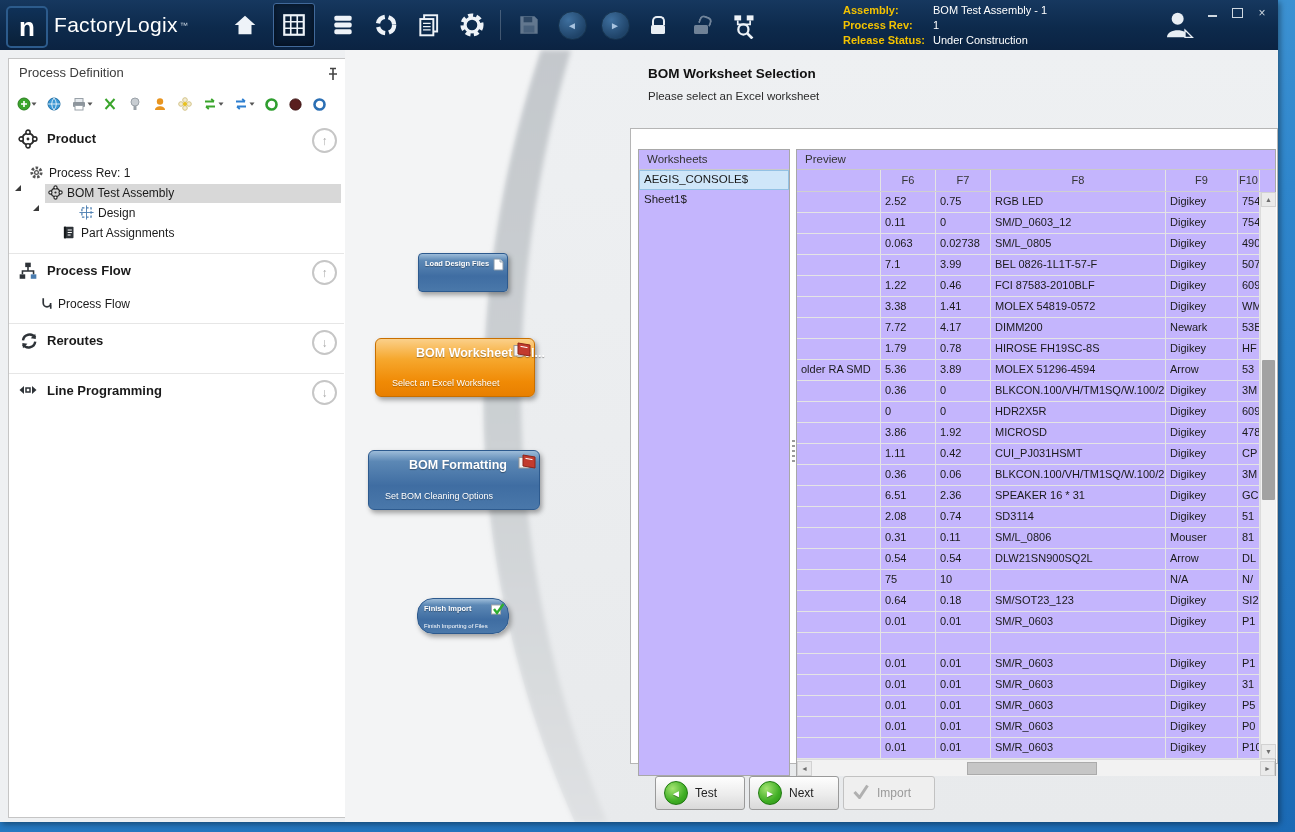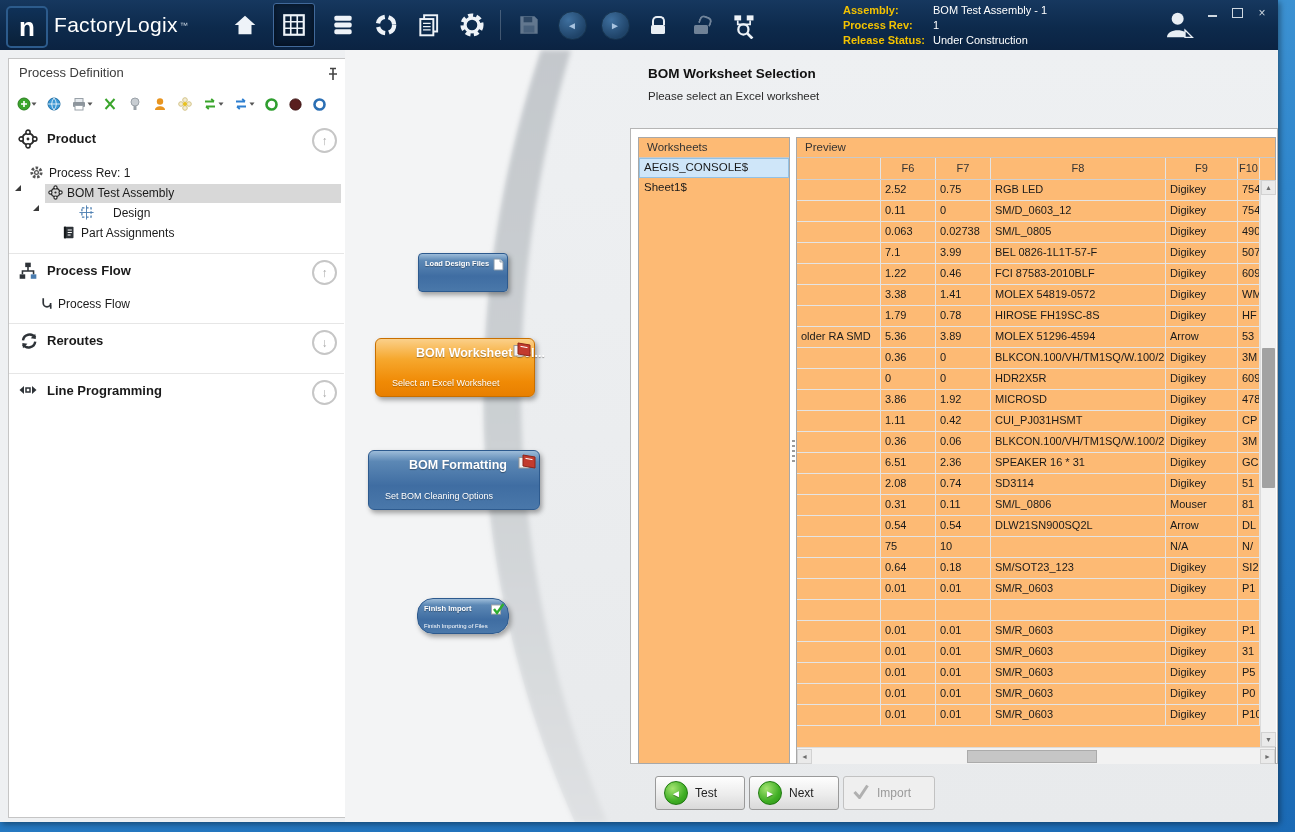--- a/index.html
+++ b/index.html
@@ -63,21 +63,21 @@
   .step{position:absolute;border-radius:6px;color:#fff;box-shadow:2px 3px 5px rgba(0,0,0,.35);}
   .step-blue{background:linear-gradient(180deg,#9dbcd9 0%,#5c88b5 18%,#3f6da2 60%,#4a78aa 100%);border:1px solid #2d5a8e;}
   .step-orange{background:linear-gradient(180deg,#fbd08a 0%,#f6a82e 35%,#f08a05 75%,#e87f00 100%);border:1px solid #c86f00;}
   .step .bl{position:absolute;left:8px;top:7px;font-weight:bold;font-size:12.5px;text-shadow:0 1px 1px rgba(0,0,0,.35);white-space:nowrap;padding-left:32px;}
   .step .bs{position:absolute;left:8px;bottom:8px;font-size:9px;text-shadow:0 1px 1px rgba(0,0,0,.3);white-space:nowrap;margin-left:8px;}
   .step .bl-s{position:absolute;left:6px;top:5px;font-weight:bold;font-size:7.5px;text-shadow:0 1px 1px rgba(0,0,0,.35);}
   .step .bs-s{position:absolute;left:6px;bottom:4px;font-size:6px;}
   .corner-ic{position:absolute;right:3px;top:3px;}
   
   #card{position:absolute;left:285px;top:78px;width:648px;height:636px;background:#fff;border:1px solid #b5b5b5;box-sizing:border-box;}
-  .panel{position:absolute;top:8px;background:#fdba74;border:1px solid #a8a8a8;box-sizing:border-box;}
+  .panel{position:absolute;top:20px;background:#c4b5fd;border:1px solid #a8a8a8;box-sizing:border-box;}
   #ws-panel{left:7px;width:152px;height:627px;}
   #pv-panel{left:165px;width:480px;height:627px;}
   .panel-head{height:20px;border-bottom:1px solid #c9c9c9;font-size:11.5px;color:#333;padding:3px 0 0 8px;box-sizing:border-box;}
   .ws-item{height:20px;font-size:11.5px;color:#1a1a1a;padding:3px 0 0 5px;box-sizing:border-box;white-space:nowrap;overflow:hidden;}
   .ws-item:first-child{background:#cfe6f9;outline:1px solid #93c1e4;outline-offset:-1px;}
   #splitter{position:absolute;left:160px;top:8px;width:4px;height:627px;display:flex;align-items:center;justify-content:center;}
   #splitter .grip{width:3px;height:22px;background:repeating-linear-gradient(180deg,#9a9a9a 0 2px,transparent 2px 5px);}
   
   .colhead{position:absolute;left:0;top:20px;width:463px;height:22px;display:flex;border-bottom:1px solid #d0d0d0;box-sizing:border-box;}
   .th{font-size:11px;color:#333;text-align:center;padding-top:4px;}
@@ -341,21 +341,21 @@
             </g>
             <circle cx="9" cy="9" r="1.3" fill="#2b2b2b"></circle>
           </svg></span>
       <span class="lbl" style="left:58px;">BOM Test Assembly</span>
     </div>
     <div class="trow-sb" style="top:145px;">
       <span style="position:absolute;left:70px;top:1px;"><svg width="15" height="15" viewBox="0 0 18 18">
             <rect x="3.5" y="3.5" width="11" height="11" fill="none" stroke="#4a7db0" stroke-width="1.5" stroke-dasharray="3 2"></rect>
             <path d="M9 0.5 V17.5 M0.5 9 H17.5" stroke="#4a7db0" stroke-width="1.1"></path>
           </svg></span>
-      <span class="lbl" style="left:104px;">Design</span>
+      <span class="lbl" style="left:89px;">Design</span>
     </div>
     <div class="trow-sb" style="top:165px;">
       <span style="position:absolute;left:52px;top:1px;"><svg width="15" height="15" viewBox="0 0 18 18">
             <rect x="3.5" y="2" width="11.5" height="14" rx="1" fill="#2e3338"></rect>
             <rect x="3.5" y="2" width="2.4" height="14" fill="#15181b"></rect>
             <path d="M8 6 h5 M8 9 h5 M8 12 h3.5" stroke="#fff" stroke-width="1.2"></path>
           </svg></span>
       <span class="lbl" style="left:72px;">Part Assignments</span>
     </div>
 
@@ -528,20 +528,28 @@
             <div class="trow">
             <div class="tc tc0"></div>
             <div class="tc tc1">3.38</div>
             <div class="tc tc2">1.41</div>
             <div class="tc tc3">MOLEX 54819-0572</div>
             <div class="tc tc4">Digikey</div>
             <div class="tc tc5">WM</div>
           </div>
             <div class="trow">
             <div class="tc tc0"></div>
+            <div class="tc tc1">7.72</div>
+            <div class="tc tc2">4.17</div>
+            <div class="tc tc3">DIMM200</div>
+            <div class="tc tc4">Newark</div>
+            <div class="tc tc5">53B</div>
+          </div>
+            <div class="trow">
+            <div class="tc tc0"></div>
             <div class="tc tc1">1.79</div>
             <div class="tc tc2">0.78</div>
             <div class="tc tc3">HIROSE FH19SC-8S</div>
             <div class="tc tc4">Digikey</div>
             <div class="tc tc5">HF</div>
           </div>
             <div class="trow">
             <div class="tc tc0">older RA SMD</div>
             <div class="tc tc1">5.36</div>
             <div class="tc tc2">3.89</div>

